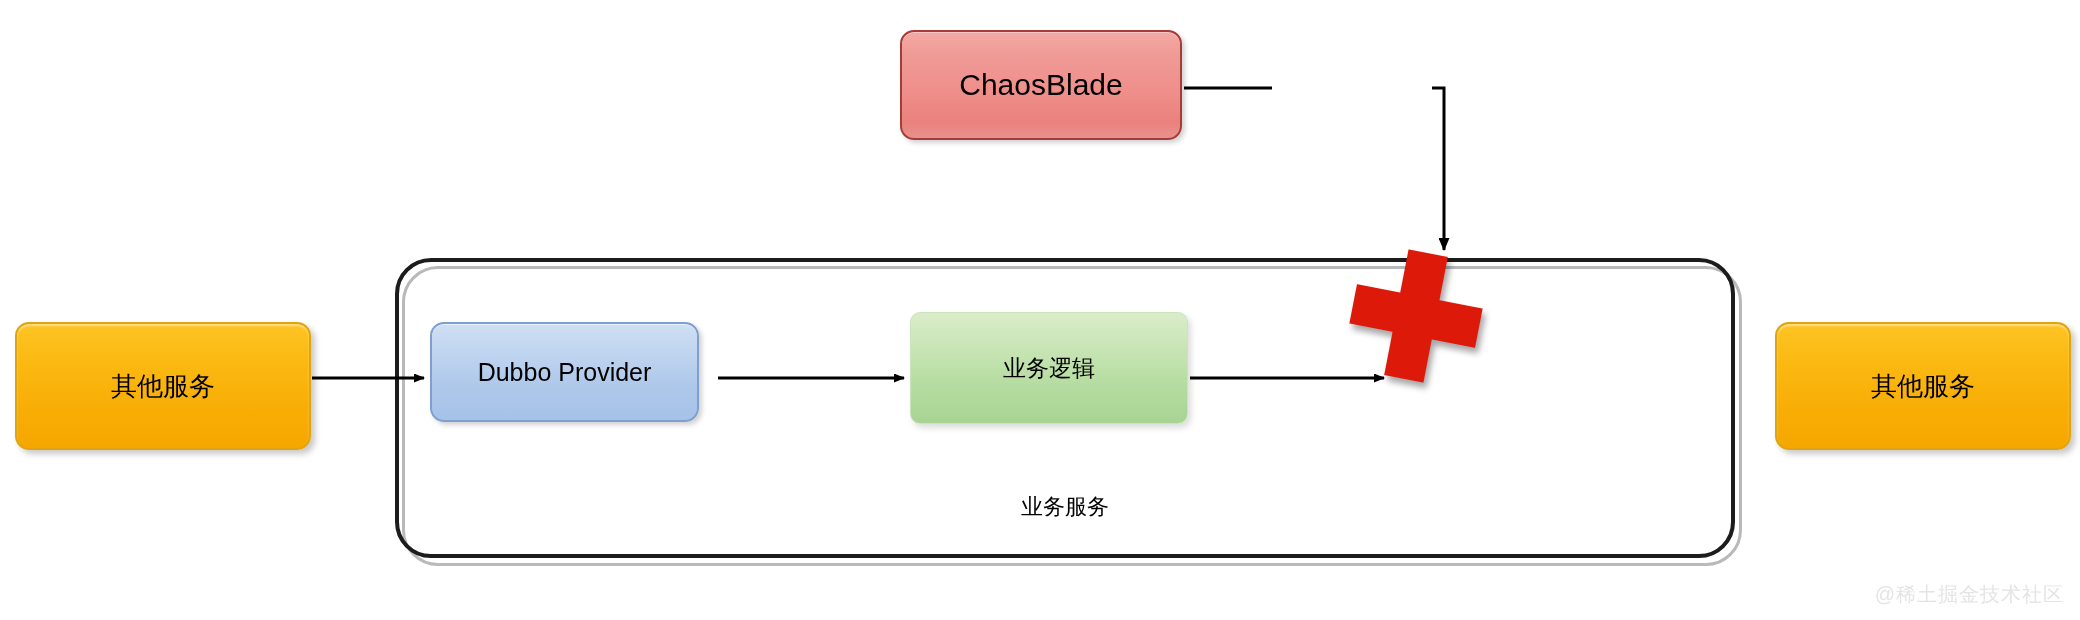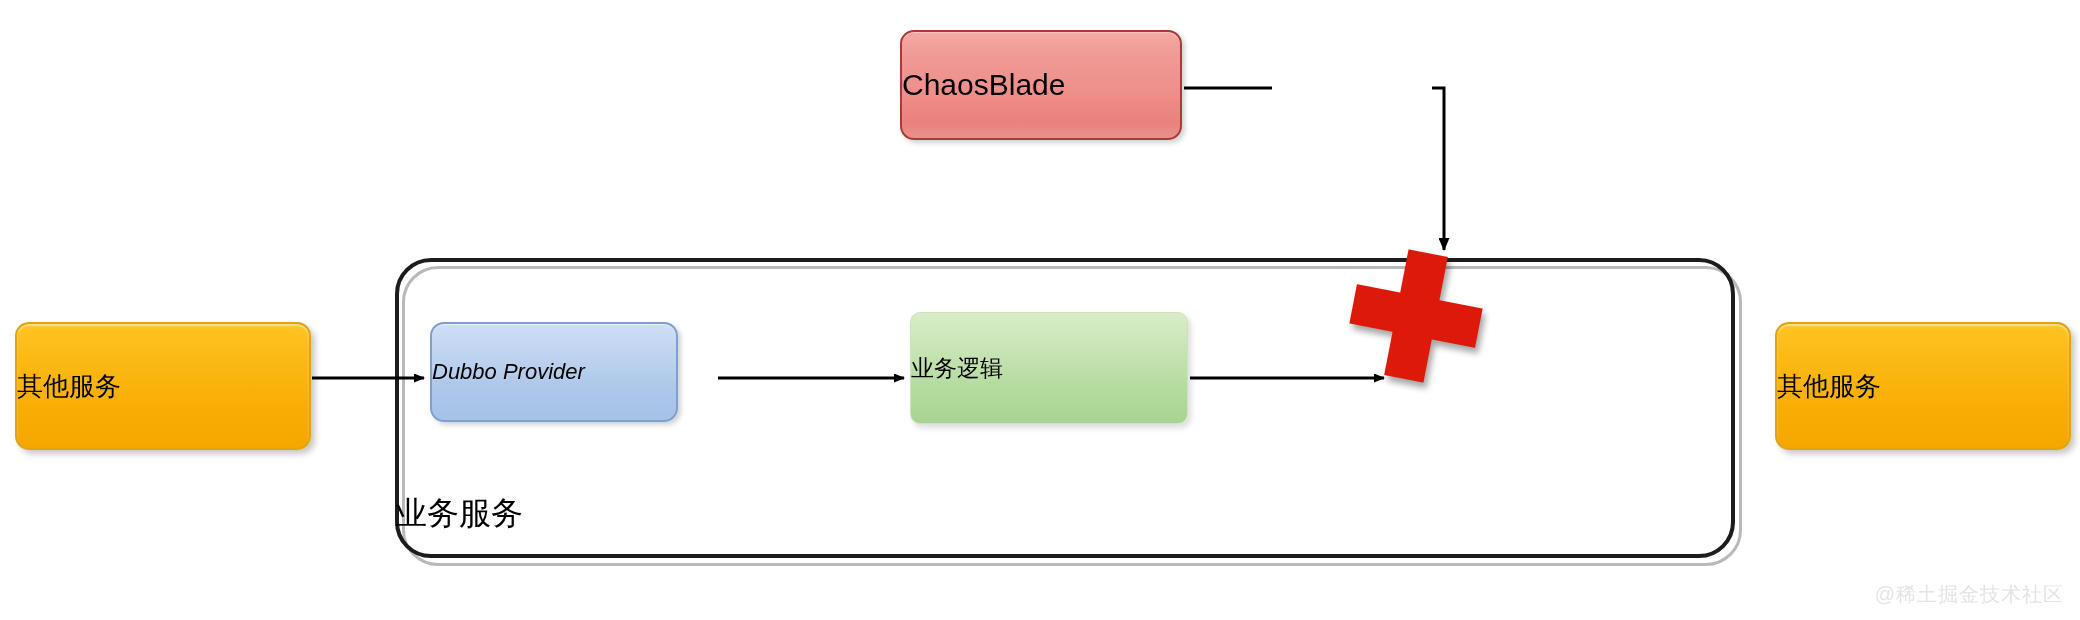--- a/index.html
+++ b/index.html
@@ -14,21 +14,21 @@
     position: relative;
     width: 2080px; height: 620px;
     background: #ffffff;
   }
 
   
   .node {
     position: absolute;
     display: flex;
     align-items: center;
-    justify-content: flex-start;
+    justify-content: center;
     text-align: center;
     color: #000000;
     border-radius: 14px;
     z-index: 5;
   }
   .node .label { pointer-events: none; }
 
   
   .node-chaosblade {
     left: 900px; top: 30px; width: 282px; height: 110px;
@@ -44,26 +44,25 @@
     background: linear-gradient(180deg, #fdc424 0%, #fbb912 30%, #f8ad05 70%, #f5a700 100%);
     border: 2px solid #e0a412;
     box-shadow: 4px 4px 6px rgba(0,0,0,0.22), inset 0 2px 2px rgba(255,255,255,0.45);
     font-size: 26px;
   }
   .node-orange-left  { left: 15px; }
   .node-orange-right { left: 1775px; }
 
   
   .node-blue {
-    top: 322px; width: 248px; height: 100px;
+    top: 322px; width: 269px; height: 100px;
     background: linear-gradient(180deg, #cfdff4 0%, #c2d6f0 25%, #aec8ea 65%, #a6c2e7 100%);
     border: 2px solid #7e9fd0;
     box-shadow: 3px 3px 5px rgba(0,0,0,0.18), inset 0 1px 0 rgba(255,255,255,0.5);
-    font-size: 22px;
-    font-style: italic;
+    font-size: 25px;
   }
   .node-provider { left: 430px; }
   .node-consumer { left: 1390px; }
 
   
   .node-green {
     left: 910px; top: 312px; width: 278px; height: 112px;
     background: linear-gradient(180deg, #d9ecca 0%, #cfe8bd 20%, #b7dda2 62%, #a8d493 100%);
     border: 1px solid #cde3bd;
     border-radius: 10px;
@@ -83,21 +82,22 @@
     position: absolute;
     left: 395px; top: 258px; width: 1340px; height: 300px;
     border: 4px solid #1c1c1c;
     border-radius: 36px;
     background: transparent;
     z-index: 2;
   }
   .container-label {
     position: absolute;
     left: 395px; top: 492px; width: 1340px;
-    font-size: 32px;
+    text-align: center;
+    font-size: 22px;
     color: #000;
     z-index: 3;
   }
 
   
   #wires {
     position: absolute; left: 0; top: 0;
     width: 2080px; height: 620px;
     z-index: 4;
     pointer-events: none;

